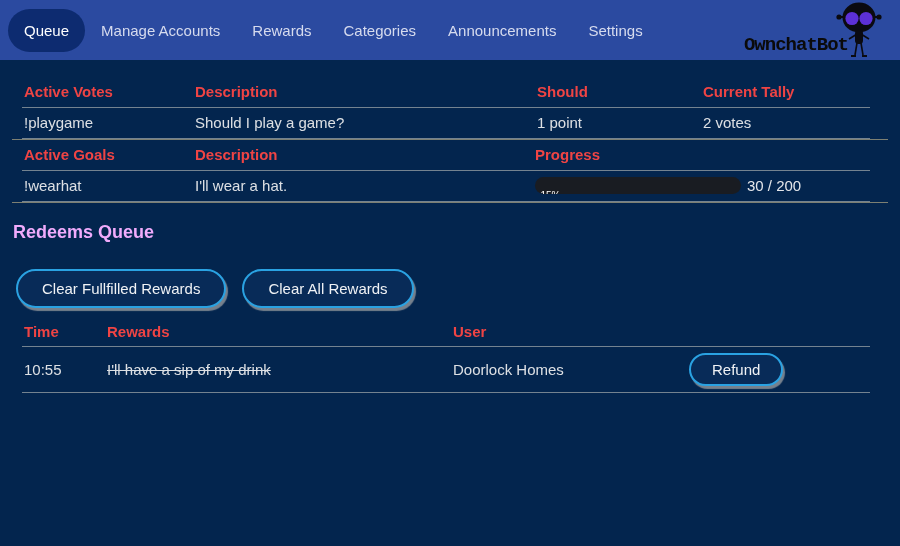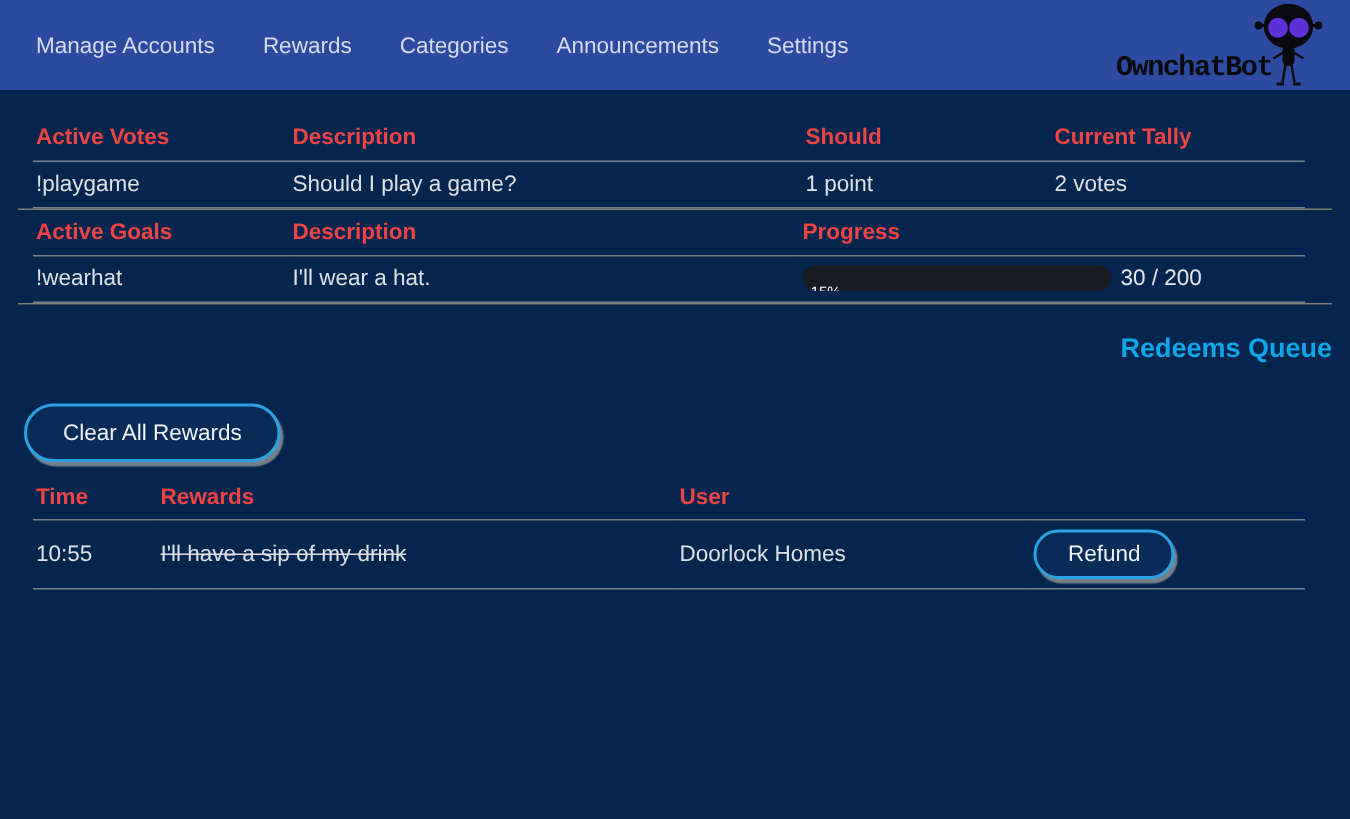--- a/index.html
+++ b/index.html
@@ -102,23 +102,22 @@
     justify-content: center;
     font-size: 10px;
     color: #ffffff;
     min-width: 26px;
   }
   .progress-text { margin-left: 6px; font-size: 15px; color: #e4e6ea; }
   
   .section-title {
     font-size: 18px;
     font-weight: bold;
-    color: #0ea5e9;
+    color: #f0abfc;
     margin: 19px 0 0 1px;
-    text-align: right;
   }
   .btn-row { margin: 26px 0 0 4px; display: flex; }
   .pill-btn {
     background: #082b58;
     border: 2px solid #2aa2e2;
     border-radius: 21px;
     color: #f0f2f5;
     font-family: "Liberation Sans", sans-serif;
     font-size: 15px;
     padding: 9px 24px;
@@ -134,20 +133,21 @@
   .tbl-redeems col.c3 { width: 236px; }
   .tbl-redeems th { padding: 4px 2px 6px 2px; }
   .tbl-redeems td { padding: 13px 2px; }
   .tbl-redeems td.action-cell { padding: 6px 2px; }
   .struck { text-decoration: line-through; }
 </style>
 </head>
 <body>
 
 <div class="navbar">
+  <div class="nav-item active">Queue</div>
   <div class="nav-item">Manage Accounts</div>
   <div class="nav-item">Rewards</div>
   <div class="nav-item">Categories</div>
   <div class="nav-item">Announcements</div>
   <div class="nav-item">Settings</div>
   <div class="logo">OwnchatBot</div>
   <svg class="mascot" viewBox="0 0 50 58">
 
     <line x1="5" y1="15" x2="10" y2="15" stroke="#0a0a10" stroke-width="2"></line>
     <circle cx="5" cy="15" r="2.6" fill="#0a0a10"></circle>
@@ -225,20 +225,21 @@
       </td>
     </tr>
   </tbody>
     </table>
 
   <hr class="divider hr2">
 
   <div class="section-title">Redeems Queue</div>
 
   <div class="btn-row">
+    <button class="pill-btn">Clear Fullfilled Rewards</button>
     <button class="pill-btn">Clear All Rewards</button>
   </div>
 
   <table class="tbl-redeems">
     <colgroup>
         <col class="c1">
         <col class="c2">
         <col class="c3">
         <col class="c4">
       </colgroup>

